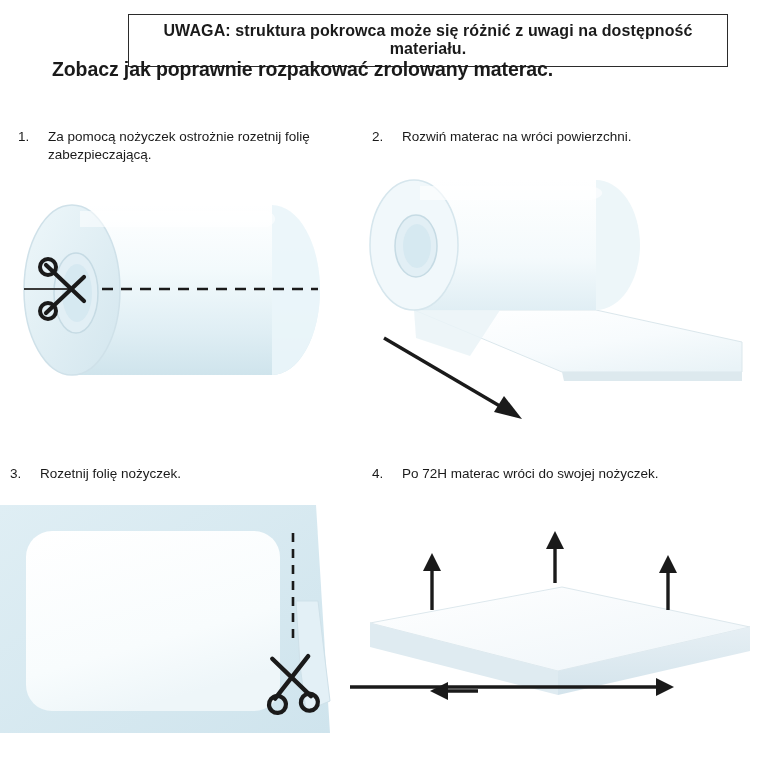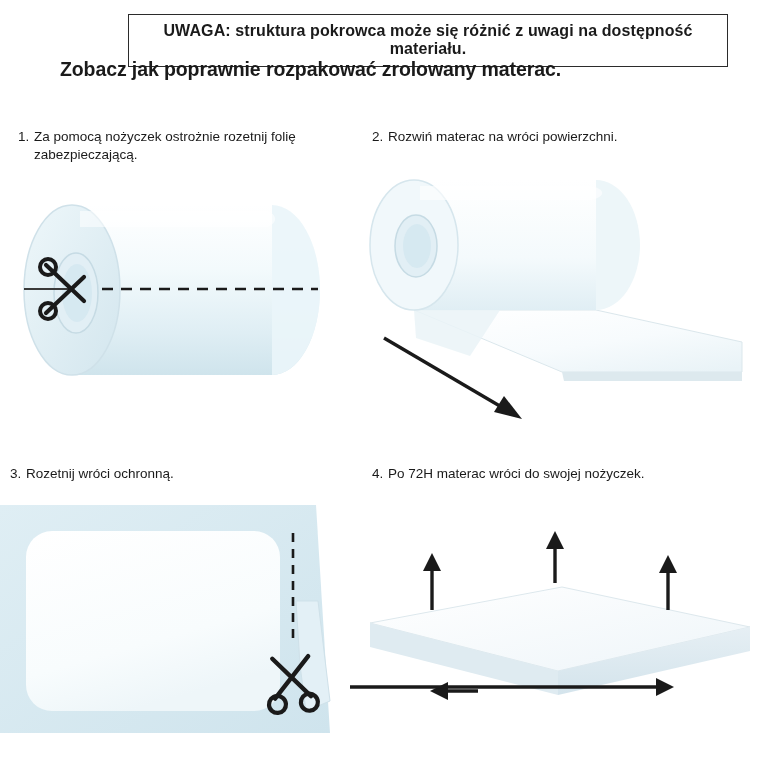--- a/index.html
+++ b/index.html
@@ -26,41 +26,41 @@
     text-align: center;
     padding: 7px 6px 8px 6px;
     font-size: 16px;
     font-weight: bold;
     letter-spacing: 0.1px;
     margin-left: 48px;
   }
   .main-title {
     position: absolute;
     top: 58px;
-    left: 8px;
+    left: 0;
     width: 605px;
     text-align: center;
     font-size: 19.5px;
     font-weight: bold;
     letter-spacing: -0.1px;
   }
 
   .step-label {
     position: absolute;
     font-size: 13.5px;
     line-height: 1.35;
   }
   .step-label .num {
     position: absolute;
     left: 0;
     top: 0;
   }
   .step-label .txt {
     display: block;
-    margin-left: 16px;
+    margin-left: 30px;
   }
 
   #step1-label { left: 18px;  top: 128px; width: 300px; }
   #step2-label { left: 372px; top: 128px; width: 330px; }
   #step3-label { left: 10px;  top: 465px; width: 320px; }
   #step4-label { left: 372px; top: 465px; width: 340px; }
 
   .panel { position: absolute; }
 
   #panel1 { left: 10px;  top: 175px; width: 330px; height: 250px; }
@@ -82,21 +82,21 @@
 <div class="step-label" id="step1-label">
   <span class="num">1.</span>
   <span class="txt">Za pomocą nożyczek ostrożnie rozetnij folię zabezpieczającą.</span>
 </div>
 <div class="step-label" id="step2-label">
   <span class="num">2.</span>
   <span class="txt">Rozwiń materac na wróci powierzchni.</span>
 </div>
 <div class="step-label" id="step3-label">
   <span class="num">3.</span>
-  <span class="txt">Rozetnij wróci ochronną.</span>
+  <span class="txt">Rozetnij folię nożyczek.</span>
 </div>
 <div class="step-label" id="step4-label">
   <span class="num">4.</span>
   <span class="txt">Po 72H materac wróci do swojej nożyczek.</span>
 </div>
 
 <div class="panel" id="panel1">
   <svg width="330" height="250" viewBox="0 0 330 250">
     <defs>
       <linearGradient id="rollBody" x1="0" y1="0" x2="0" y2="1">

